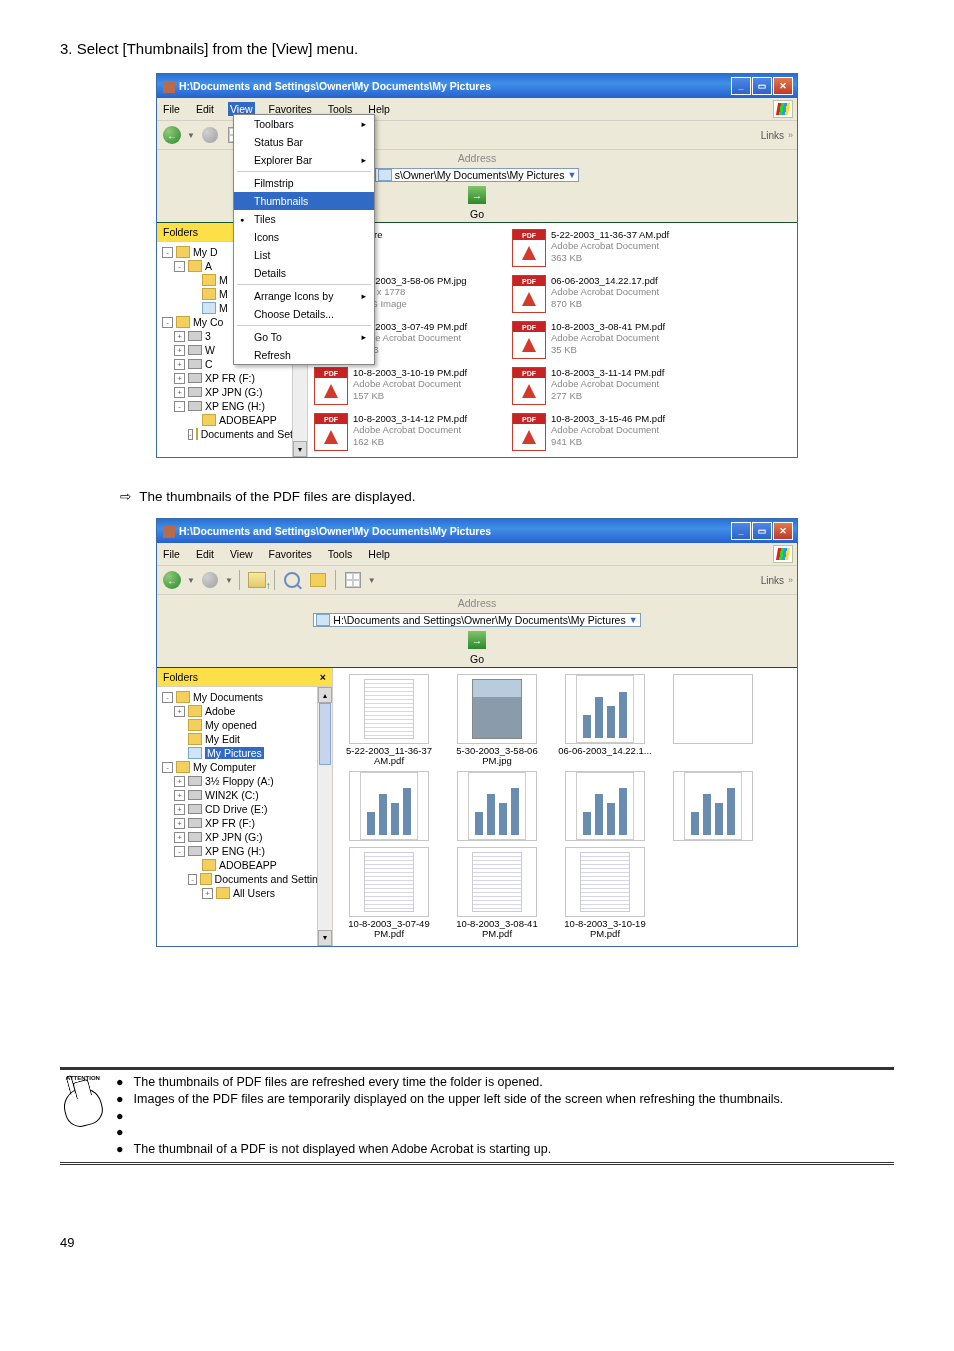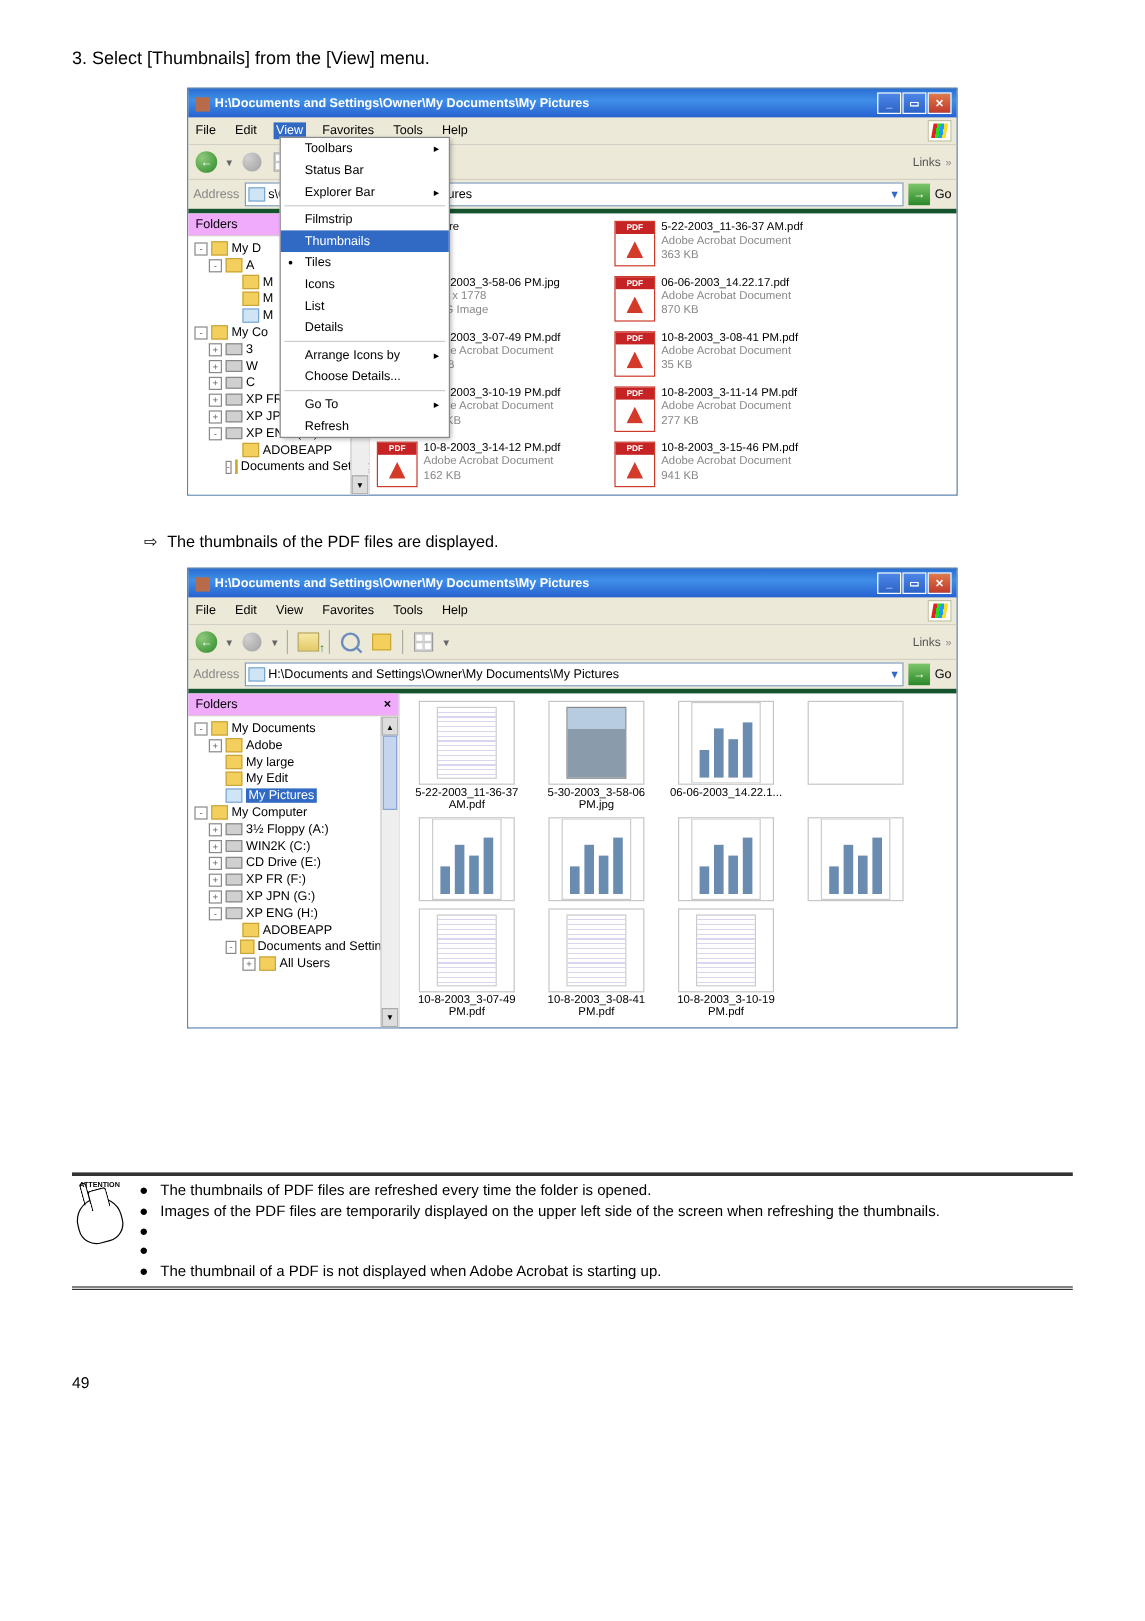--- a/index.html
+++ b/index.html
@@ -122,21 +122,22 @@
   .folders-ico{width:14px;height:12px;background:#f3d05e;border:1px solid #caa83a;}
   .views-ico{width:14px;height:14px;border:1px solid #9a9a9a;background:#fff;display:grid;grid-template-columns:1fr 1fr;grid-template-rows:1fr 1fr;}
   .views-ico div{border:1px solid #ccc;}
   
   .addressbar {
     display:flex;
     align-items:center;
     padding:2px 4px;
     gap:4px;
     background:#ece9d8;
-    border-bottom:4px solid #14532d;
+    border-bottom:1px solid #14532d;
+    flex-direction:column;
   }
   .addr-input{
     flex:1; height:18px; background:#fff; border:1px solid #7f9db9;
     display:flex; align-items:center; padding:0 2px; gap:3px;
   }
   .addr-input .dd{margin-left:auto;color:#316ac5;font-size:9px;}
   .go-btn{
     width:18px;height:18px;
     background:linear-gradient(#7fc46a,#2a8a2a);
     display:flex;align-items:center;justify-content:center;color:white;font-weight:bold;
@@ -144,21 +145,21 @@
   
   .content-row{display:flex;background:#fff;}
   .folders-panel{
     width:150px;
     border-right:1px solid #d4d0c8;
     display:flex;flex-direction:column;
   }
   .folders-hdr{
     display:flex;align-items:flex-start;
     padding:3px 6px;
-    background:#f0abfc;
+    background:#fde047;
     border-bottom:1px solid #d4d0c8;
   }
   .folders-hdr .x{margin-left:auto;font-weight:bold;cursor:pointer;}
   .tree{
     flex:1;
     background:#fff;
     padding:3px;
     height:220px;
     overflow:hidden;
     position:relative;
@@ -645,21 +646,21 @@
             <span class="label">My Documents</span>
           </div>
           <div class="tree-row ind1">
             <span class="toggle">+</span>
             <span class="folder-ico"></span>
             <span class="label">Adobe</span>
           </div>
           <div class="tree-row ind1">
             <span style="width:11px;display:inline-block;"></span>
             <span class="folder-ico"></span>
-            <span class="label">My large</span>
+            <span class="label">My opened</span>
           </div>
           <div class="tree-row ind1">
             <span style="width:11px;display:inline-block;"></span>
             <span class="folder-ico"></span>
             <span class="label">My Edit</span>
           </div>
           <div class="tree-row ind1 selected">
             <span style="width:11px;display:inline-block;"></span>
             <span class="pic-ico"></span>
             <span class="label">My Pictures</span>

